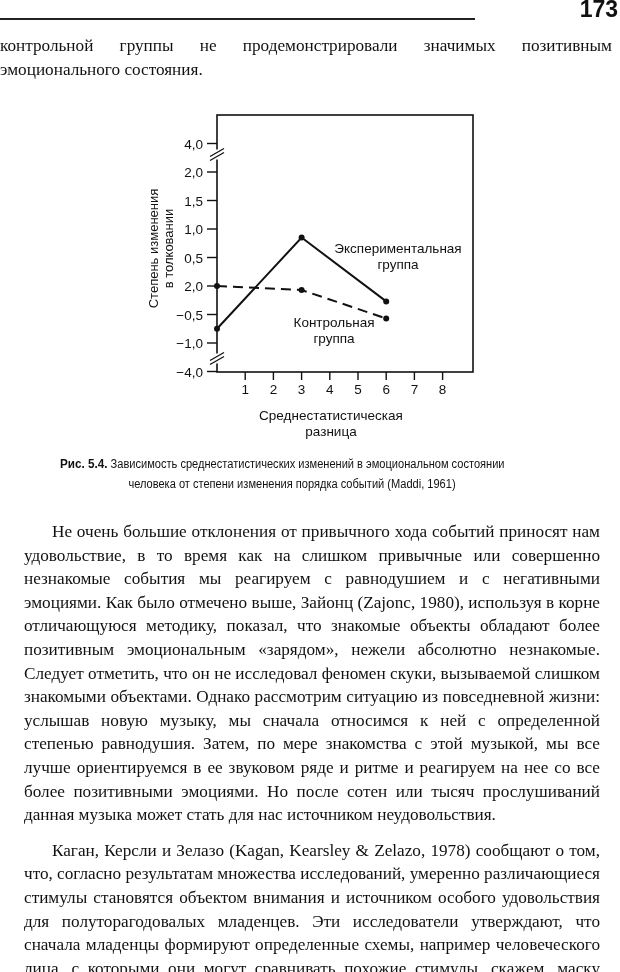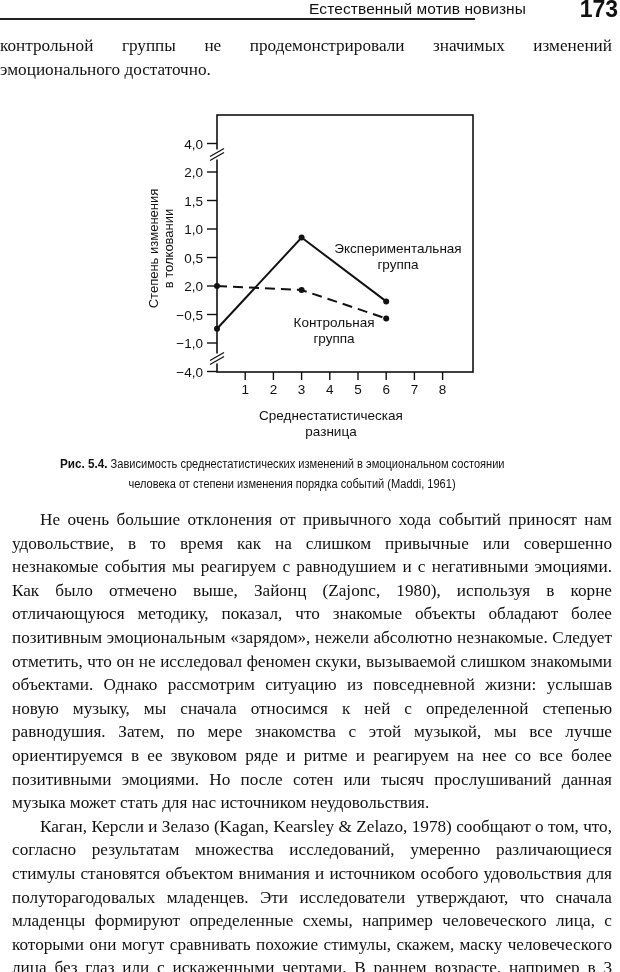--- a/index.html
+++ b/index.html
@@ -9,34 +9,33 @@
   .running-title { position: absolute; right: 94px; top: 0px; font-family: "Liberation Sans", sans-serif; font-size: 15.5px; letter-spacing: 0.1px; color: #111; white-space: nowrap; }
   .page-number { position: absolute; right: 2px; top: -4px; font-family: "Liberation Sans", sans-serif; font-weight: bold; font-size: 23px; color: #111; }
   .body-text { font-family: "Liberation Serif", serif; font-size: 17.2px; line-height: 23.6px; text-align: justify; text-align-last: left; margin: 0; }
   .para-top { position: absolute; left: 0; top: 34px; width: 612px; }
   .para-top p { margin: 0; }
   .figure { position: absolute; left: 0; top: 105px; width: 616px; height: 380px; }
   .caption { position: absolute; left: 60px; top: 454px; width: 520px; font-family: "Liberation Sans", sans-serif; font-size: 12.3px; line-height: 20px; transform: scaleX(0.9); transform-origin: left top; color: #111; }
   .caption-label { font-weight: bold; font-size: 13px; }
   .caption-line2 { display: block; padding-left: 76px; }
   .main-text { position: absolute; left: 0; top: 508px; width: 612px; }
-  .main-text p { margin: 0; text-indent: 28px; padding-left: 12px; }
+  .main-text p { margin: 12px; text-indent: 28px; padding-left: 12px; }
   svg text { font-family: "Liberation Sans", sans-serif; }
 </style>
 </head>
 <body>
 
 <div class="header">
-  <div class="running-title">Естественный мотив новизны</div>
   <div class="page-number">173</div>
   <div class="header-rule"></div>
 </div>
 
 <div class="para-top body-text">
-  <p>контрольной группы не продемонстрировали значимых изменений эмоционального достаточно.</p>
+  <p>контрольной группы не продемонстрировали значимых позитивным эмоционального состояния.</p>
 </div>
 
 <div class="figure">
   <svg id="chart" width="620" height="340" viewBox="0 105 620 340" xmlns="http://www.w3.org/2000/svg">
     <g id="plot-frame">
         <rect x="217" y="115" width="256" height="257" fill="none" stroke="#111" stroke-width="1.6"></rect>
       </g>
     <g id="y-axis">
         <line x1="207" y1="143.5" x2="217" y2="143.5" stroke="#111" stroke-width="1.4"></line>
         <text x="203" y="148.5" text-anchor="end" font-size="13.5" fill="#111">4,0</text>

